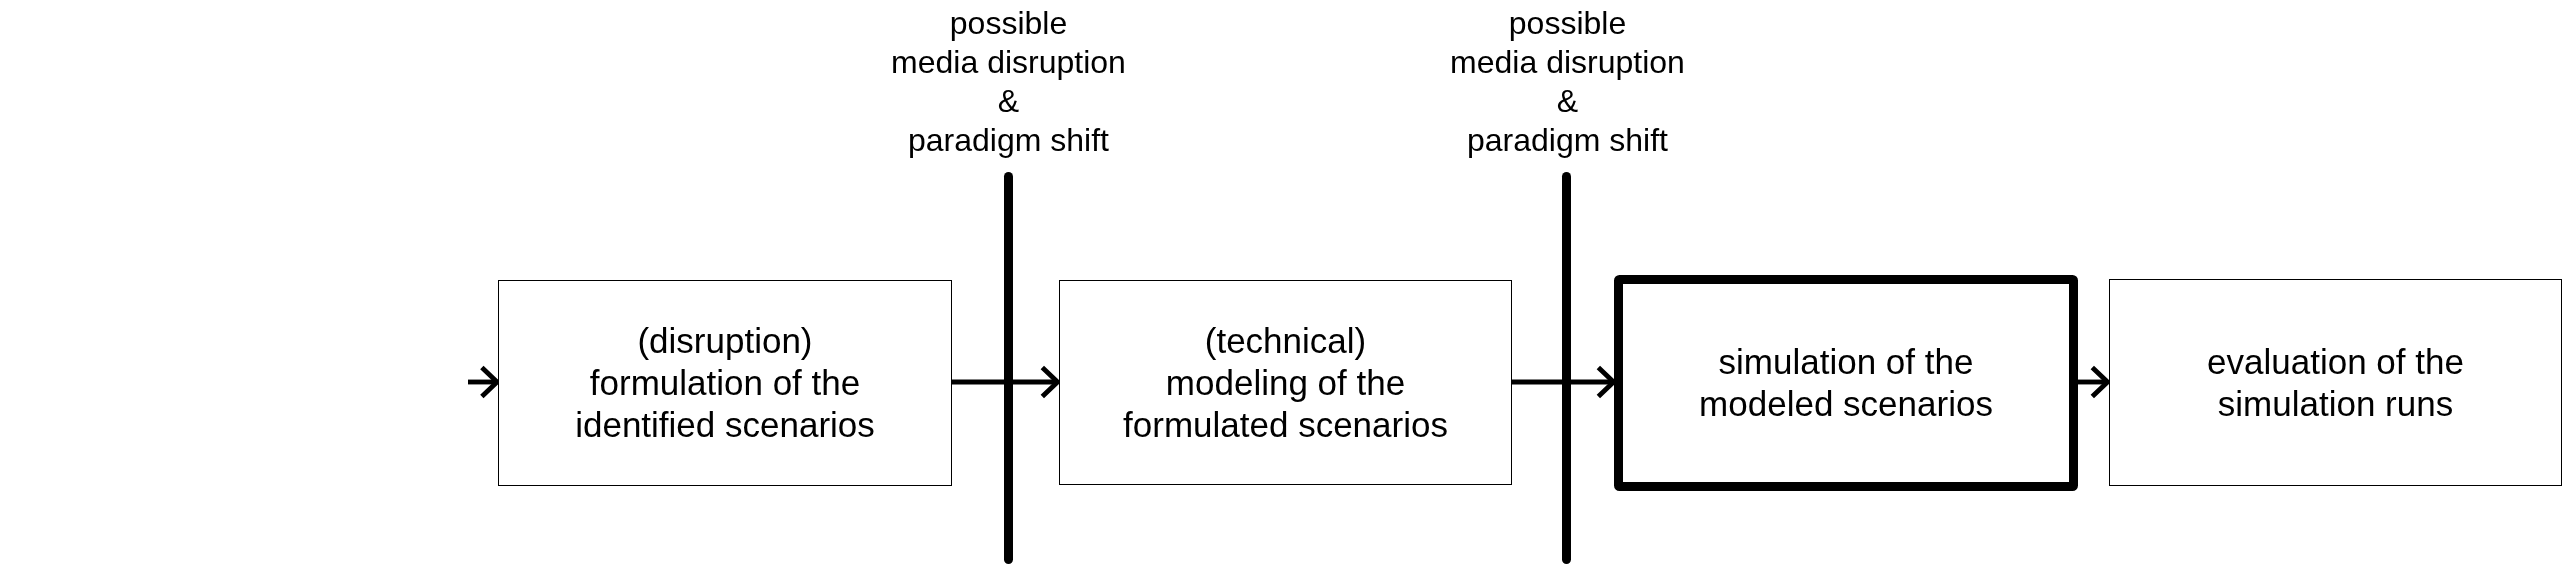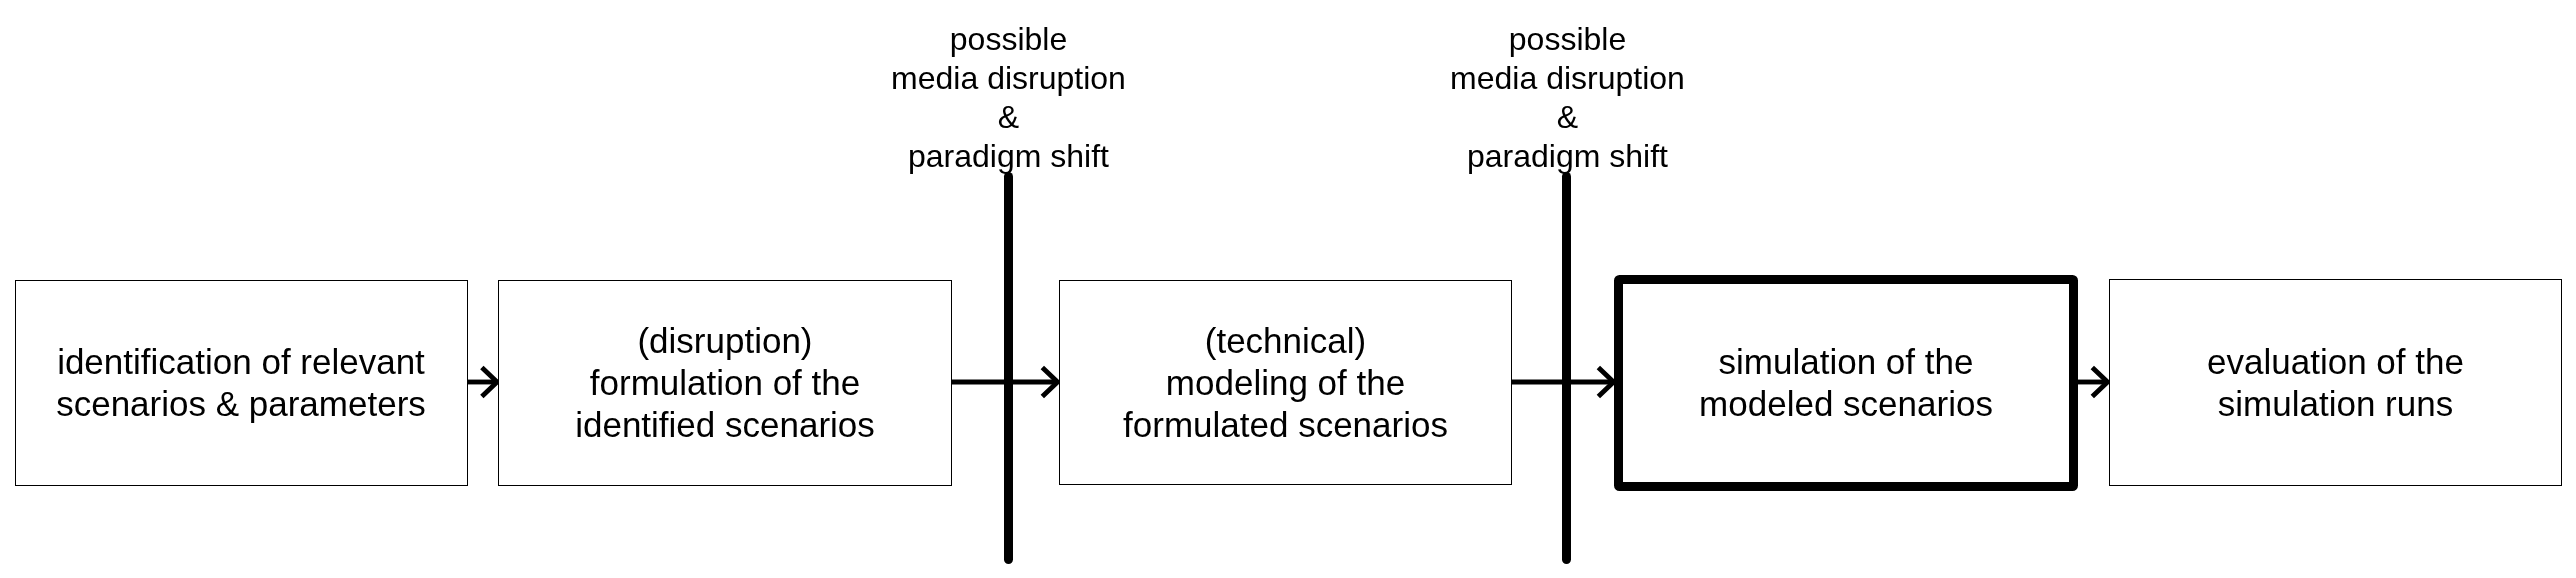--- a/index.html
+++ b/index.html
@@ -47,21 +47,20 @@
   #bar2 { left: 1562px; }
 
   .barrier-label {
     position: absolute;
     top: 4.2px;
     width: 485px;
     text-align: center;
     font-size: 32px;
     line-height: 39px;
     white-space: pre-line;
-    margin-top: 16px;
   }
   #blabel1 { left: 766px; }
   #blabel2 { left: 1325px; }
 
   .arrow { position: absolute; top: 361px; }
   #a1 { left: 468px;  }
   #a2 { left: 952px; }
   #a3 { left: 1511px; }
   #a4 { left: 2077px; }
   .arrow line, .arrow polyline { stroke: #000000; stroke-width: 7; fill: none; }
@@ -93,24 +92,20 @@
     <polyline points="126,9 148,30 126,51"></polyline>
   </svg>
   <svg class="arrow" id="a4" width="32" height="42" viewBox="0 0 46 60">
     <line x1="0" y1="30" x2="40" y2="30"></line>
     <polyline points="22,9 44,30 22,51"></polyline>
   </svg>
 
   <div class="barrier-bar" id="bar1"></div>
   <div class="barrier-bar" id="bar2"></div>
 
-  <div class="step" id="b1">
-    <span>identification of relevant
-scenarios &amp; parameters</span>
-  </div>
   <div class="step" id="b2">
     <span>(disruption)
 formulation of the
 identified scenarios</span>
   </div>
   <div class="step" id="b3">
     <span>(technical)
 modeling of the
 formulated scenarios</span>
   </div>

